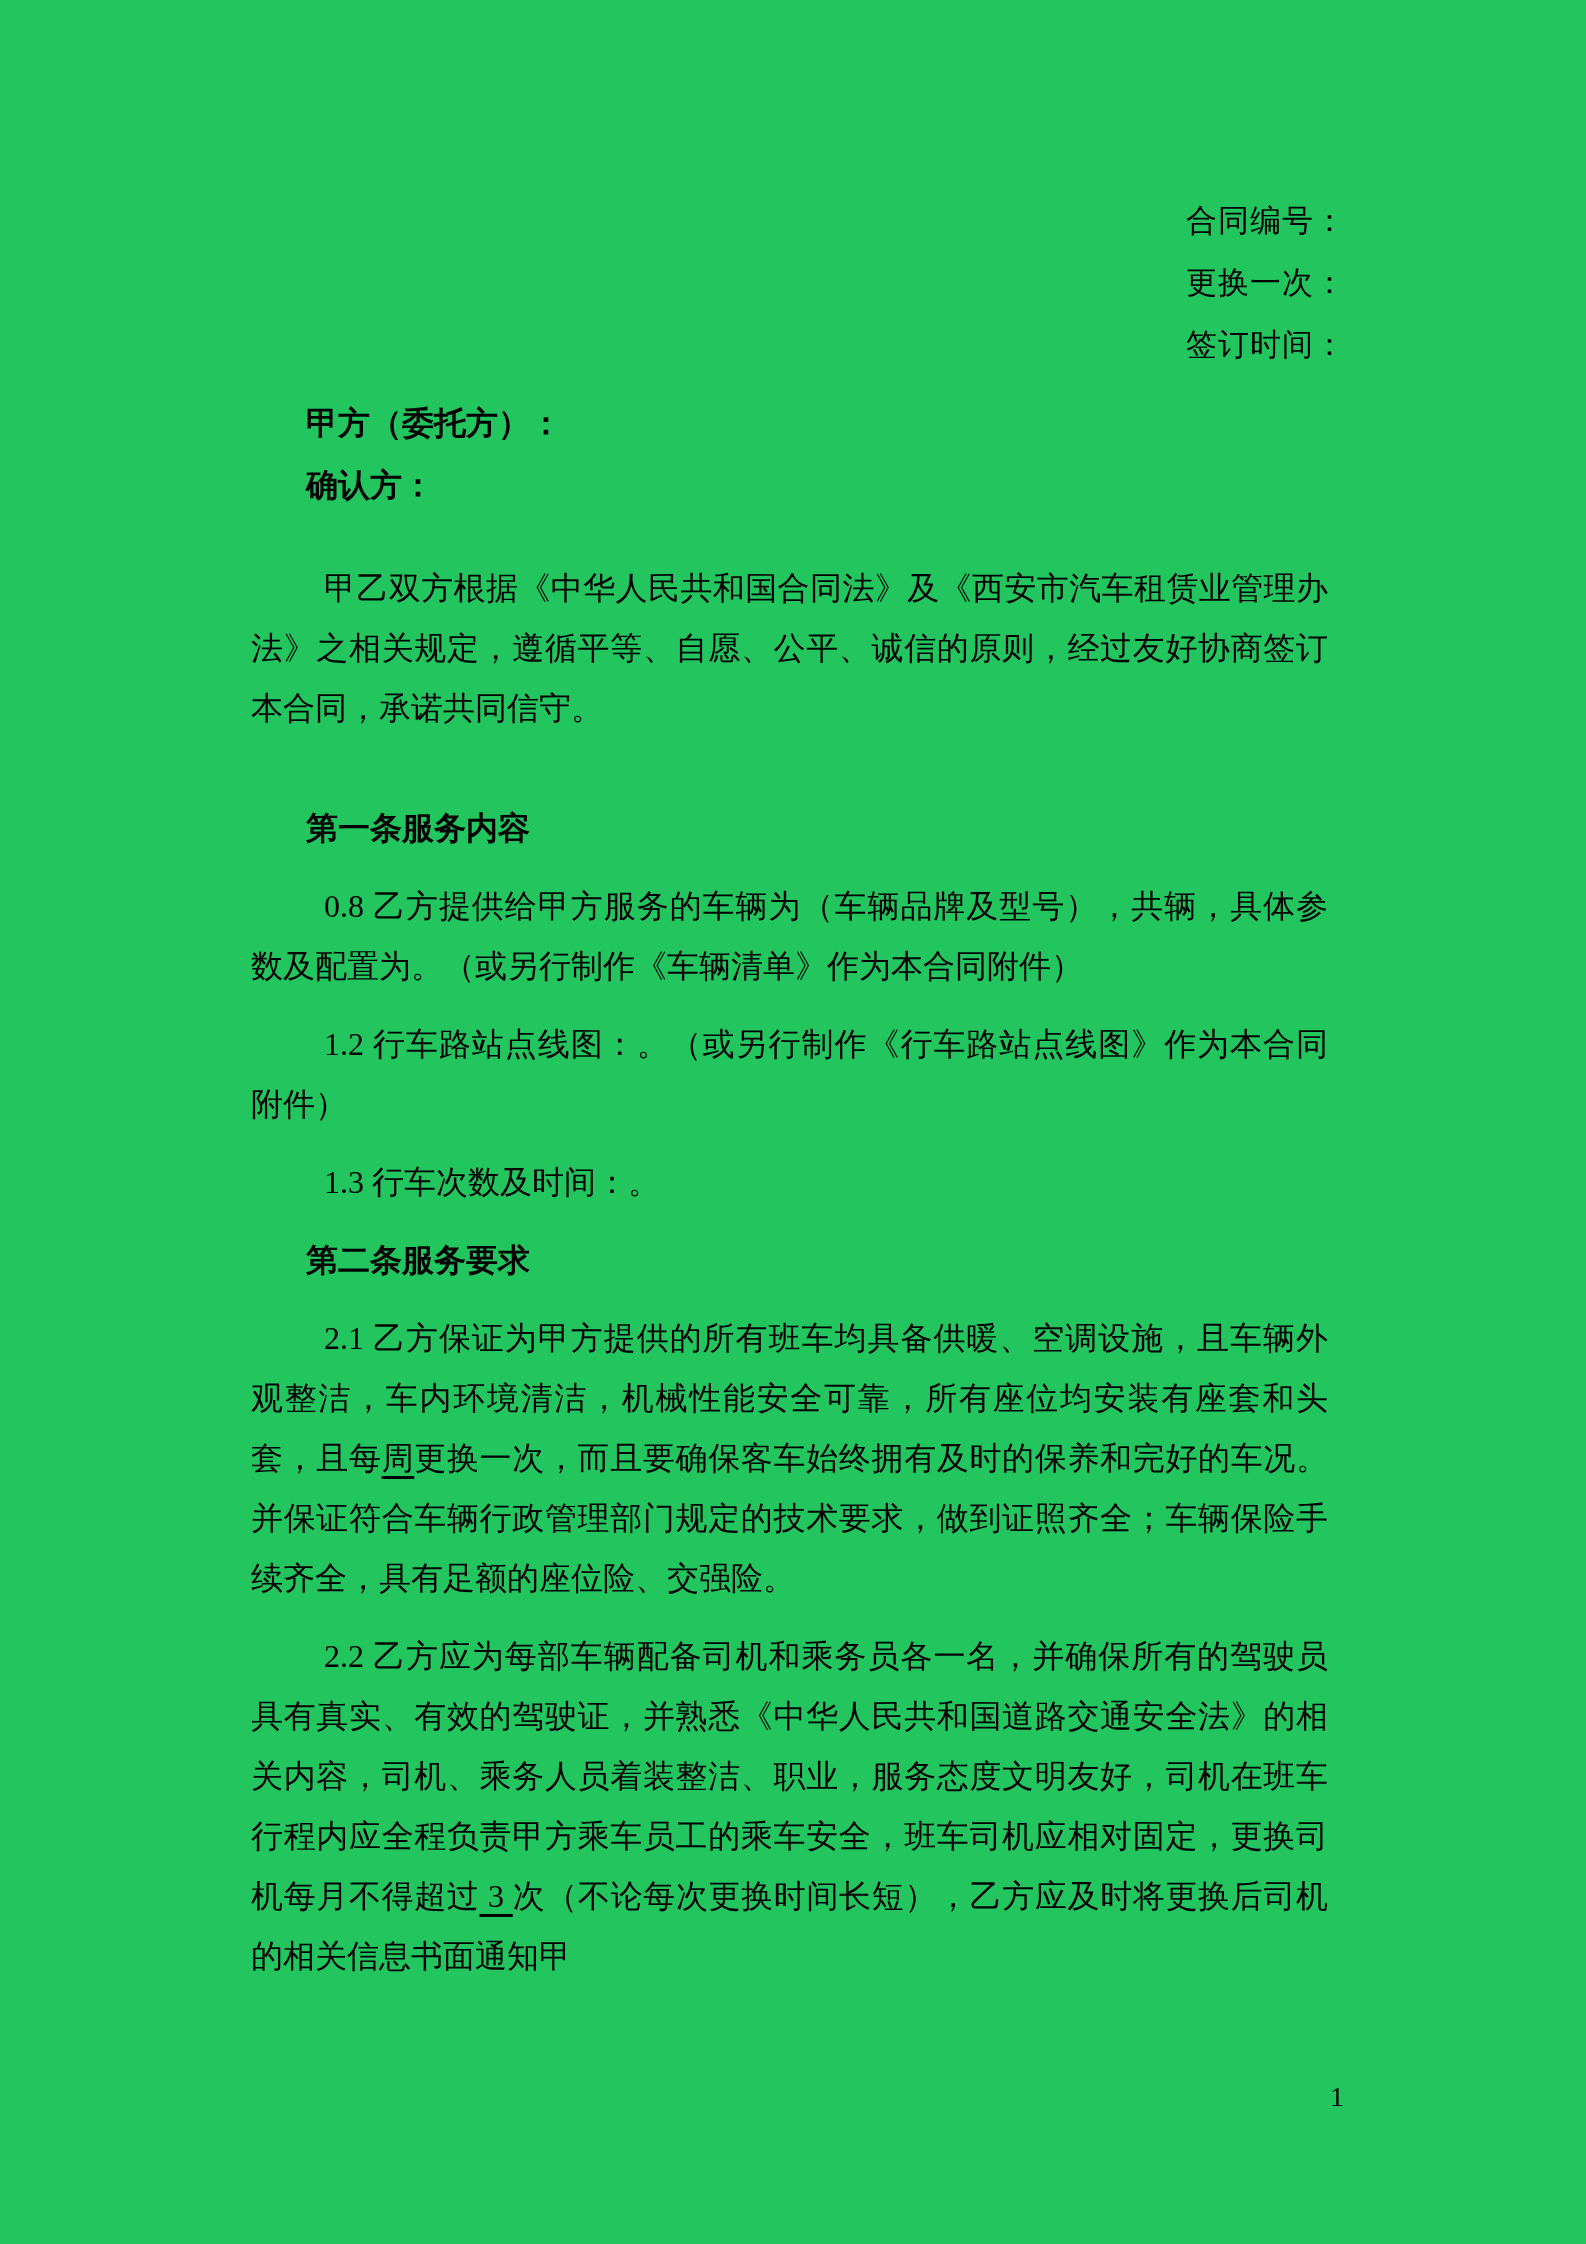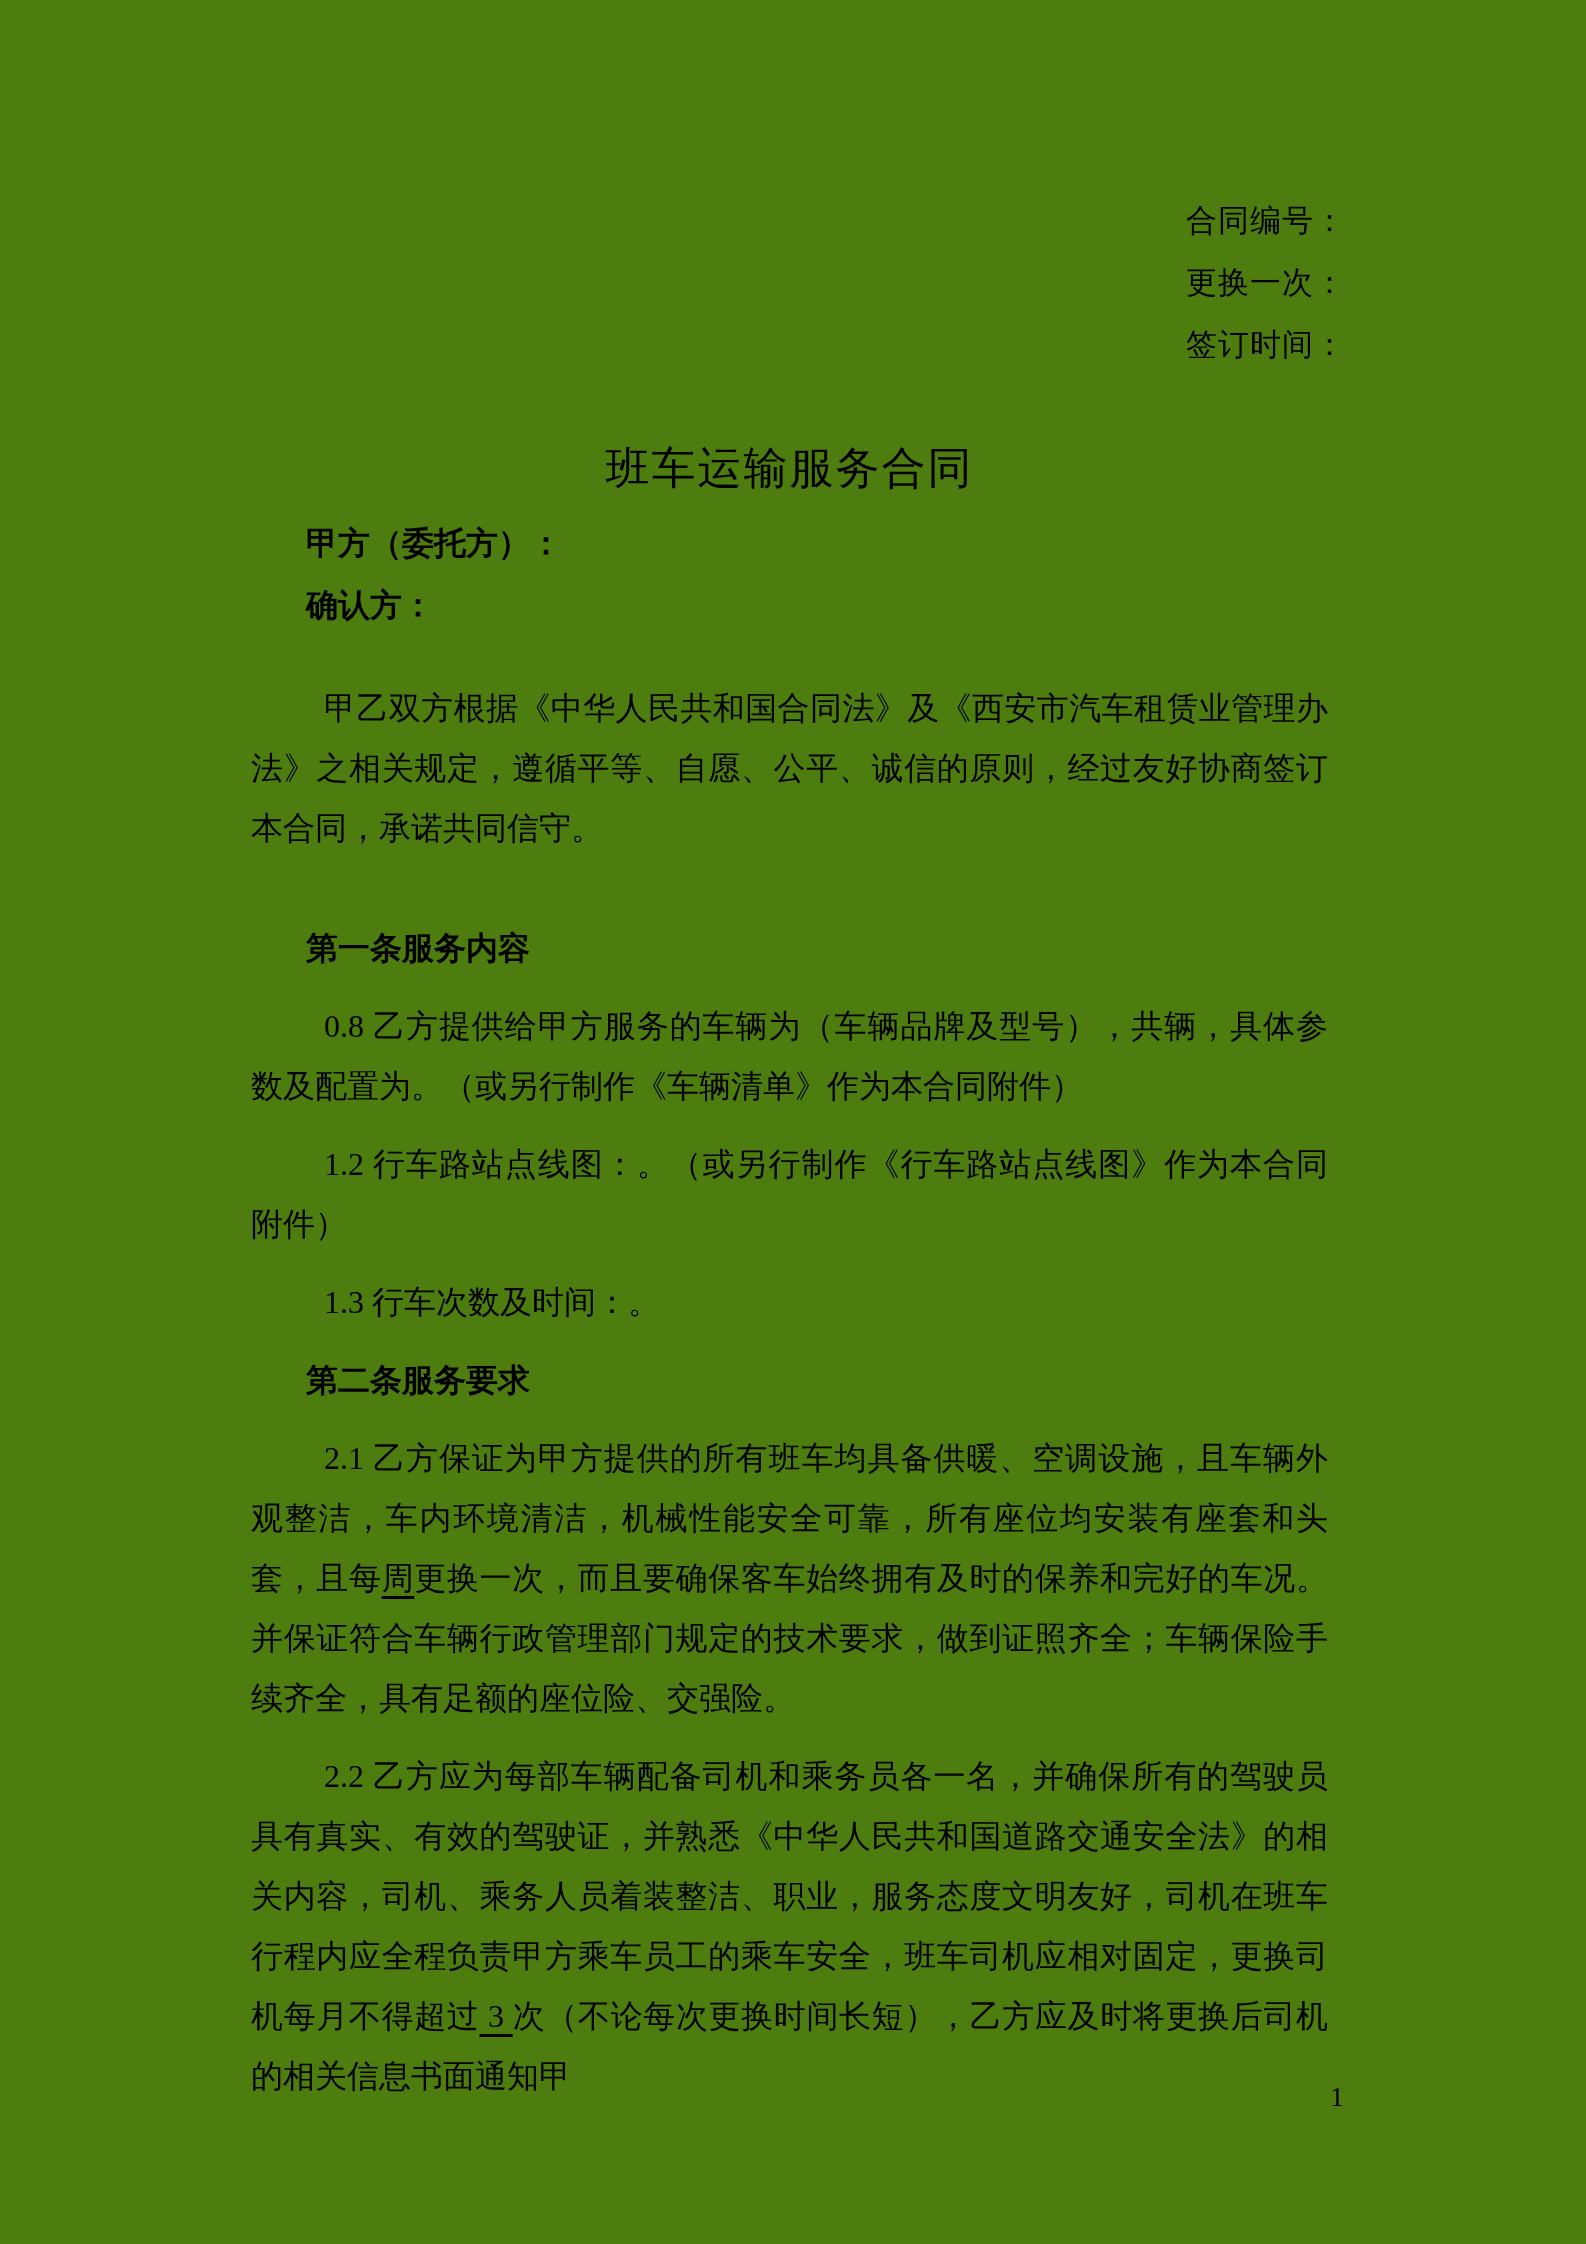--- a/index.html
+++ b/index.html
@@ -5,21 +5,21 @@
   html, body {
     margin: 0;
     padding: 0;
     background: #888;
   }
   .page {
     position: relative;
     width: 1586px;
     height: 2244px;
     margin: 0 auto;
-    background: #4d7c0f;
+    background: #22c55e;
     color: #000000;
     font-family: "Liberation Serif", "DejaVu Serif", serif;
     overflow: hidden;
   }
   .content {
     margin: 0 240px 0 233px; 
   }
   
   .meta {
     margin-top: 190px;
@@ -82,21 +82,20 @@
 
 <div class="page">
   <div class="content">
 
     <div class="meta">
       <div>合同编号：</div>
       <div>更换一次：</div>
       <div>签订时间：</div>
     </div>
 
-    <h1 class="title">班车运输服务合同</h1>
 
     <div class="parties">
       <div class="party">甲方（委托方）：</div>
       <div class="party">确认方：</div>
     </div>
 
     <p class="body preamble">甲乙双方根据《中华人民共和国合同法》及《西安市汽车租赁业管理办法》之相关规定，遵循平等、自愿、公平、诚信的原则，经过友好协商签订本合同，承诺共同信守。</p>
 
     <h2 class="heading first">第一条服务内容</h2>
     <p class="body">0.8 乙方提供给甲方服务的车辆为（车辆品牌及型号），共辆，具体参数及配置为。（或另行制作《车辆清单》作为本合同附件）</p>

